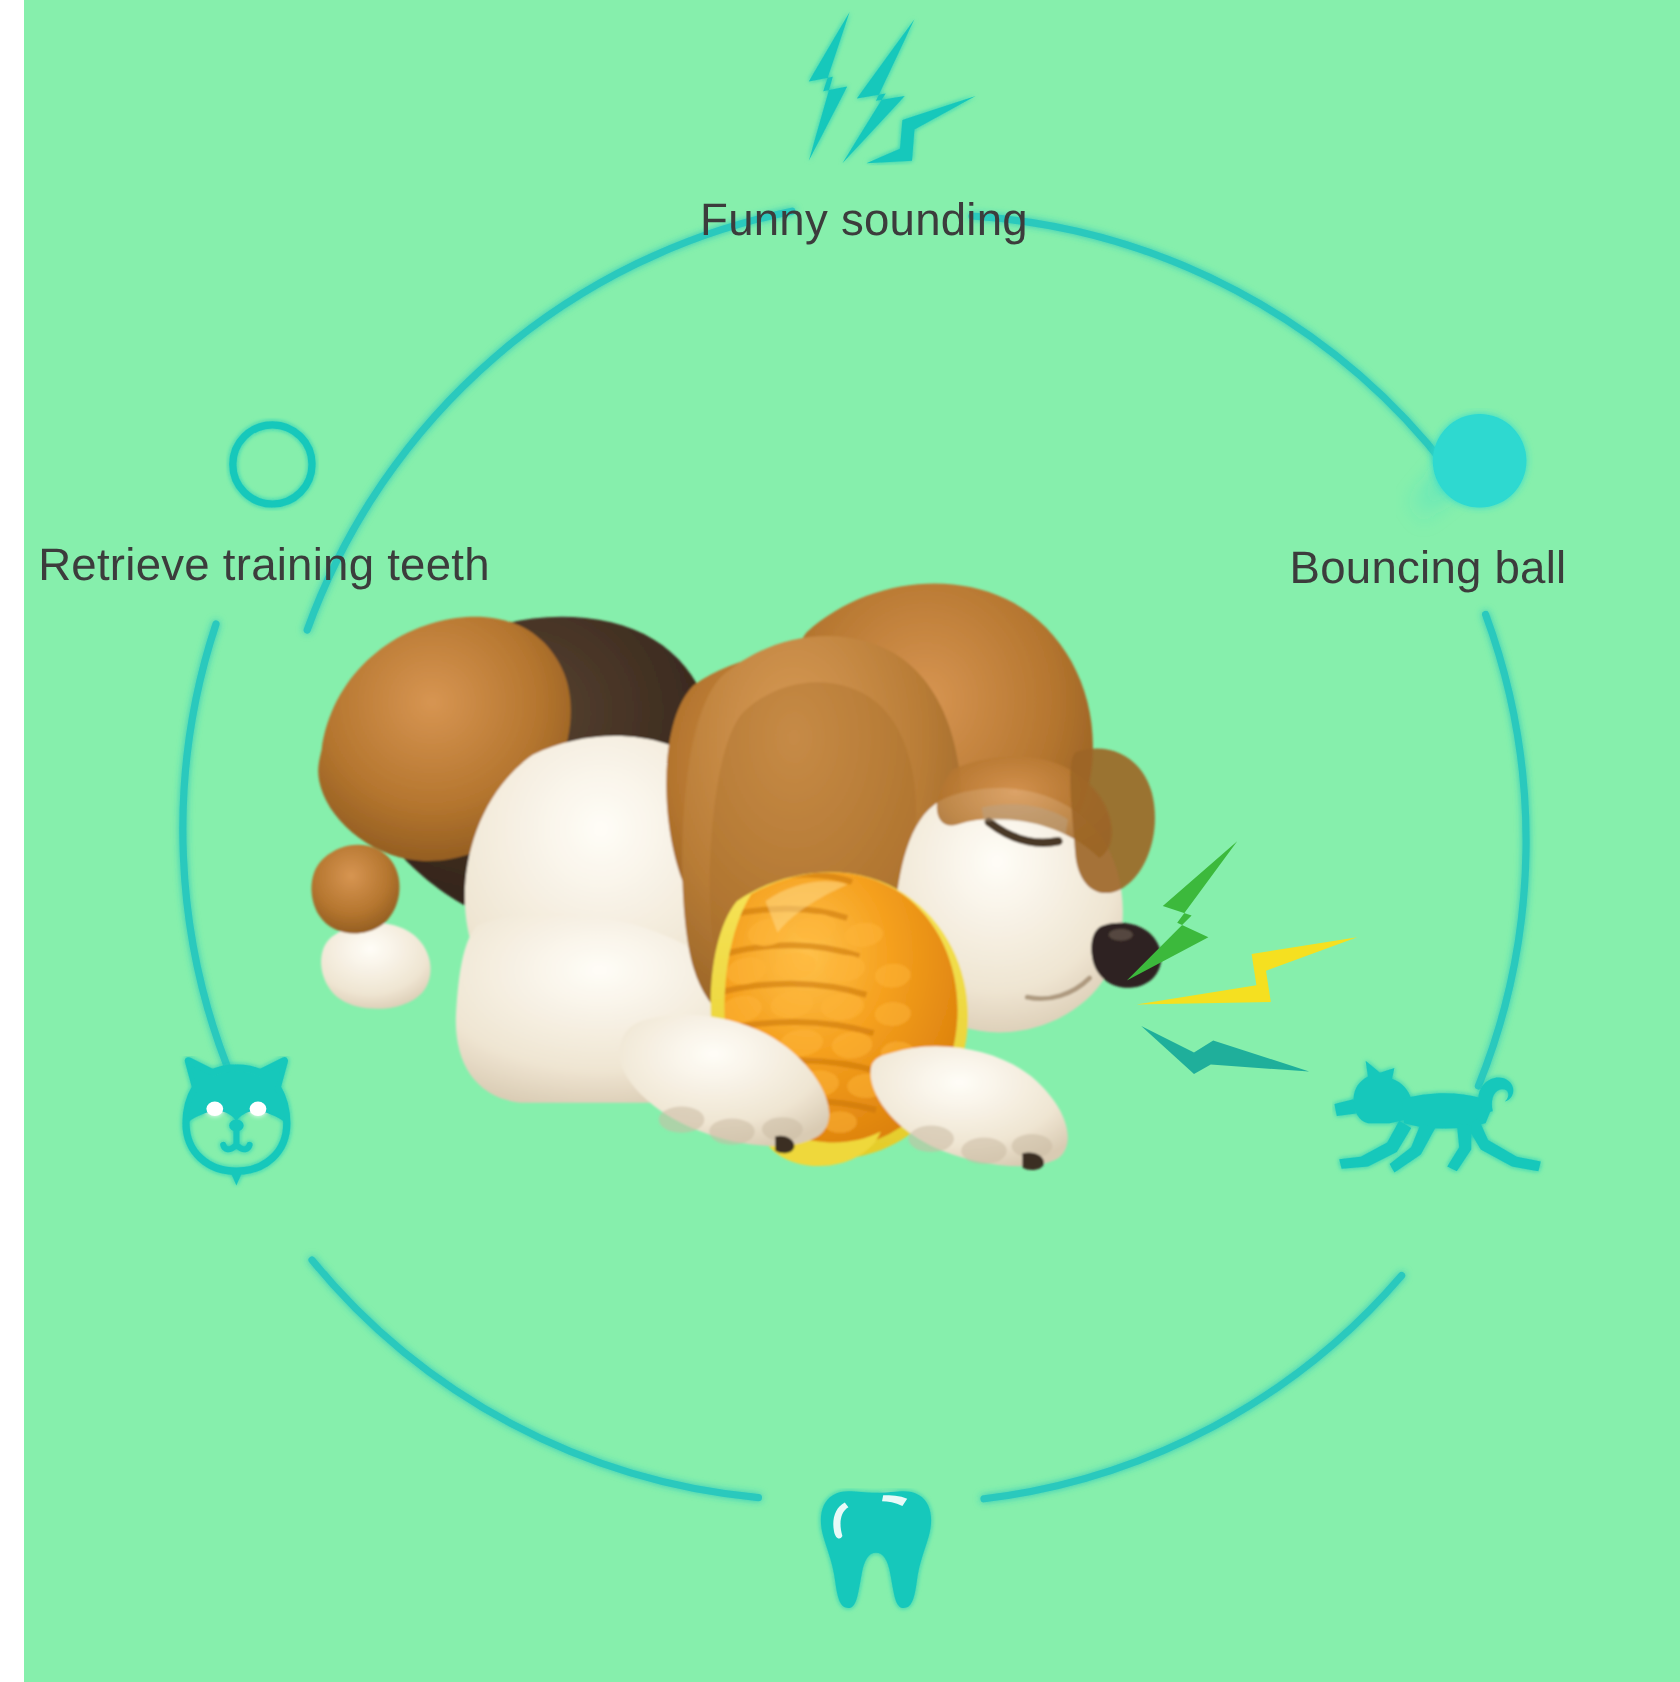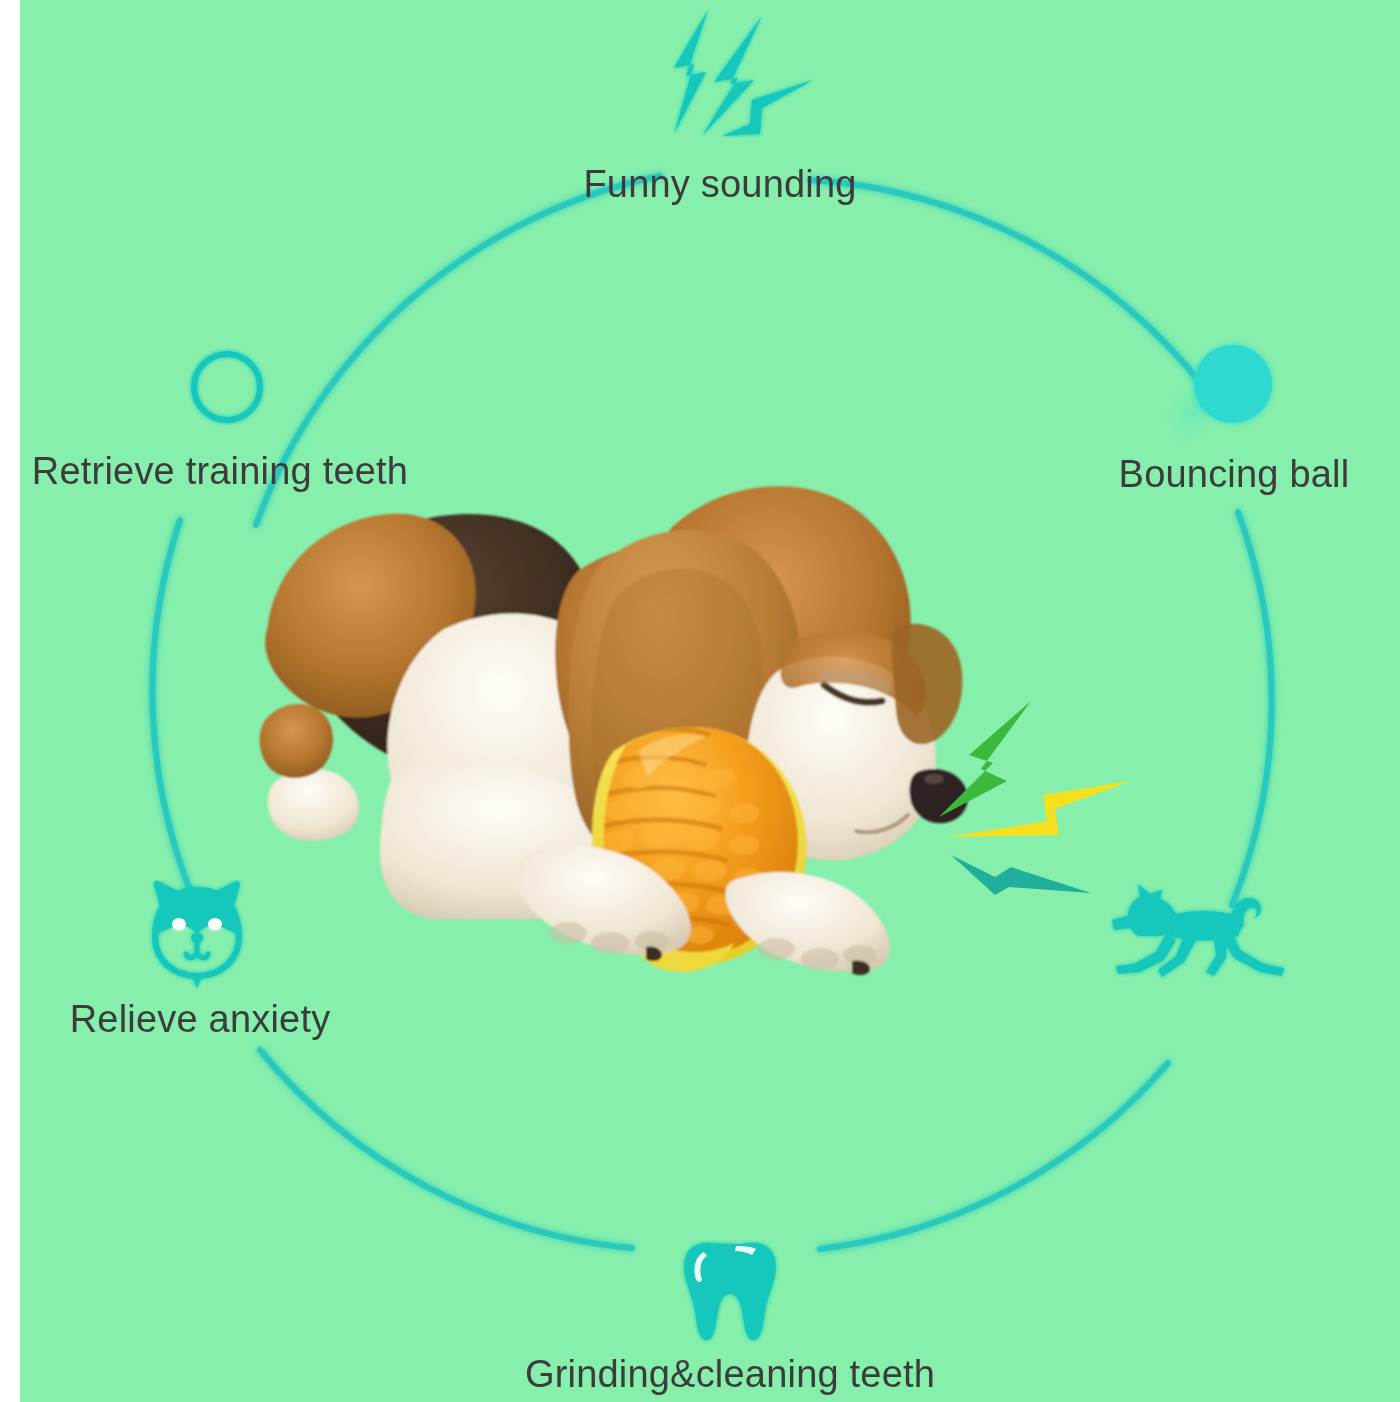--- a/index.html
+++ b/index.html
@@ -34,21 +34,21 @@
   .feature-label {
     position: absolute;
     color: #3c3c3c;
     font-size: 38px;
     font-weight: 400;
     letter-spacing: 0.2px;
     white-space: nowrap;
     line-height: 1;
   }
   .lbl-funny      { left: 700px; top: 165px;  transform: translateX(-50%); }
-  .lbl-bouncing   { left: 1214px; top: 455px; transform: translateX(-50%); }
+  .lbl-bouncing   { left: 1170px; top: 455px; transform: translateX(-50%); }
   .lbl-master     { left: 1185px; top: 1000px; transform: translateX(-50%); }
   .lbl-grinding   { left: 710px; top: 1355px; transform: translateX(-50%); }
   .lbl-relieve    { left: 180px; top: 1000px; transform: translateX(-50%); }
   .lbl-retrieve   { left: 200px; top: 452px;  transform: translateX(-50%); }
 
   
   .feature-icon {
     position: absolute;
     line-height: 0;
   }
@@ -402,19 +402,17 @@
       <path fill="#F5E020" d="M206 86 L118 100 L122 126 L22 142 L134 140 L130 114 Z"></path>
       <path fill="#1FAF9B" d="M26 160 L70 182 L86 172 L166 198 L84 192 L70 200 Z"></path>
     </svg>
   </div>
 
   <div class="feature-label lbl-funny">Funny sounding</div>
 
   <div class="feature-label lbl-bouncing">Bouncing ball</div>
 
 
-  <div class="feature-label lbl-grinding">Grinding&amp;cleaning teeth</div>
-
-  <div class="feature-label lbl-relieve">Relieve anxiety</div>
+
 
   <div class="feature-label lbl-retrieve">Retrieve training teeth</div>
 
 </div>
 
 </body></html>

